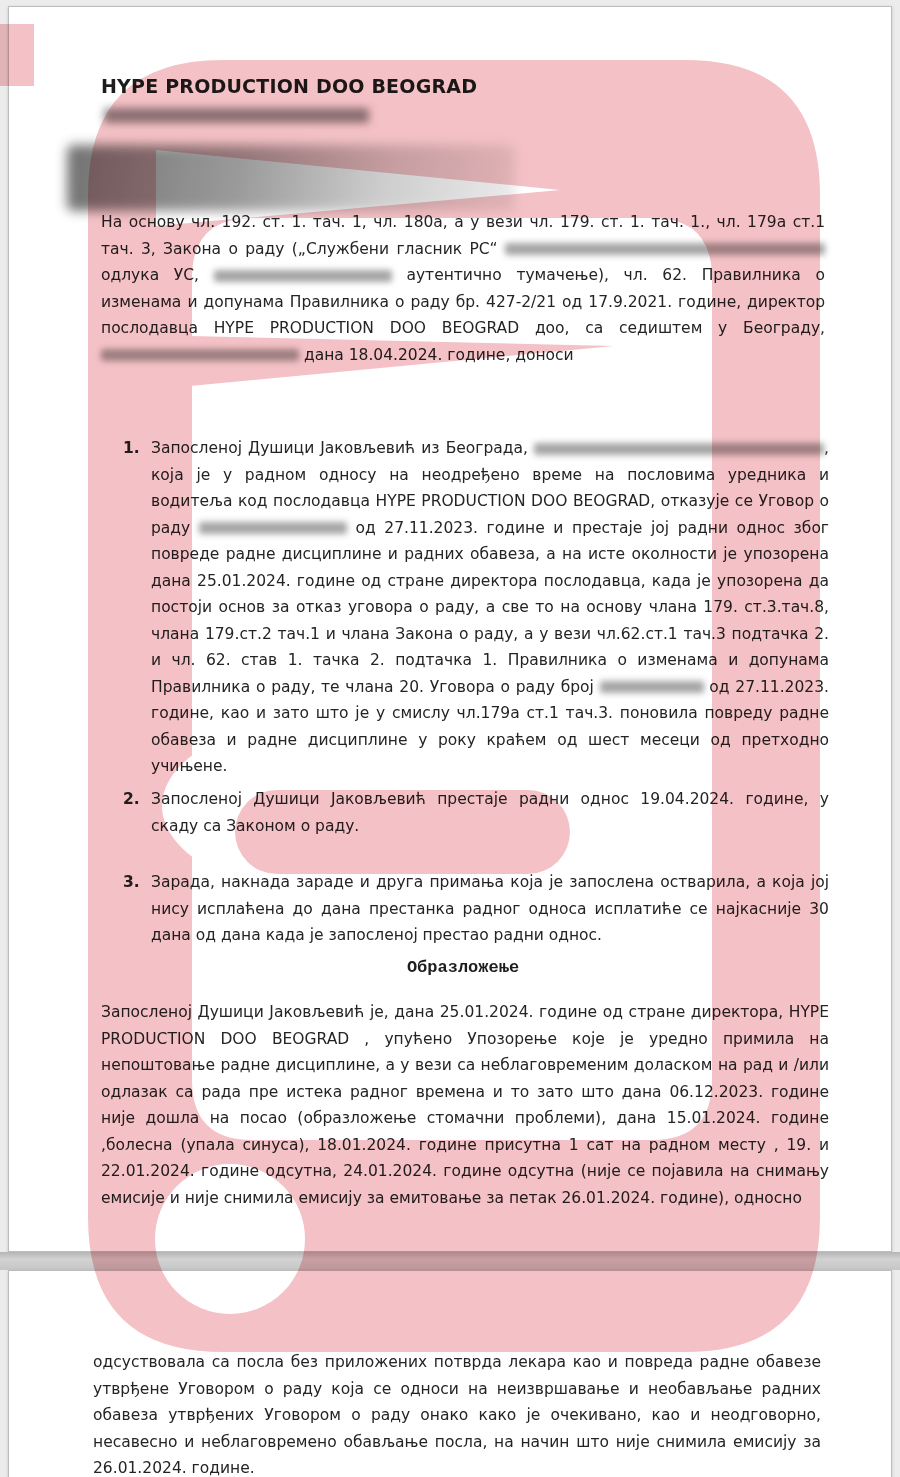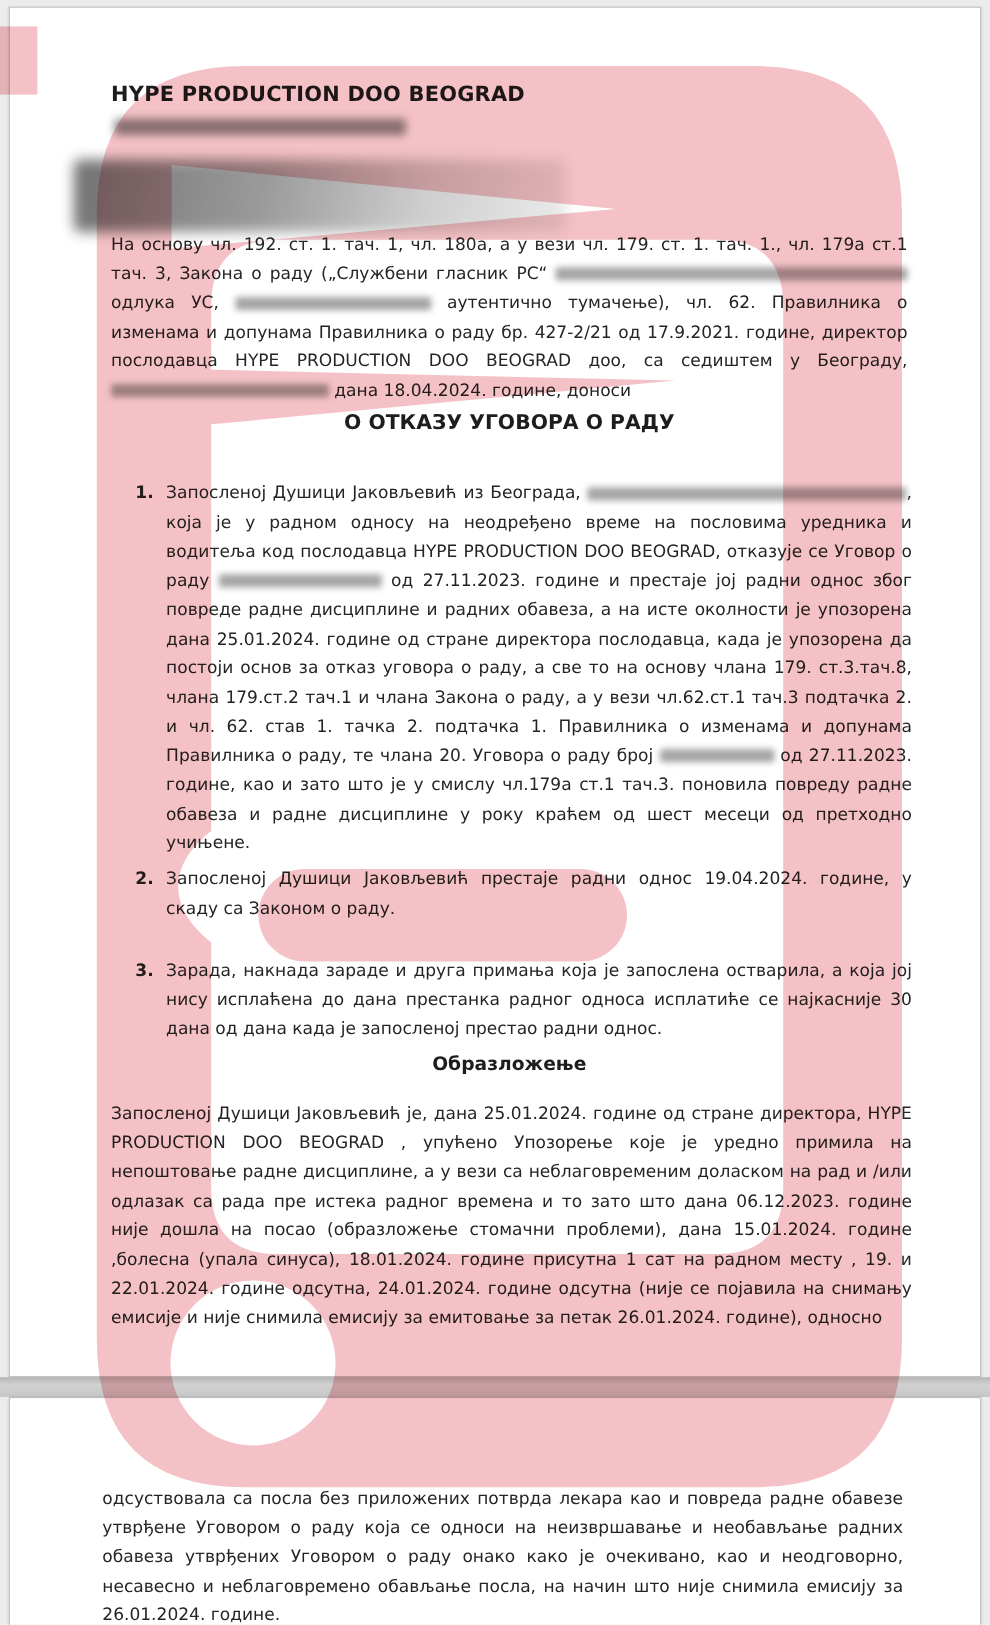--- a/index.html
+++ b/index.html
@@ -44,21 +44,21 @@
   }
   .intro{left:92px;top:202px;width:724px;}
   .doc-title{left:92px;top:364px;width:724px;text-align:center;font-weight:bold;
              font-size:18.5px;line-height:27px;color:#1d1d1d;}
   .item{left:114px;width:706px;padding-left:28px;}
   .item .num{position:absolute;left:0;top:0;font-weight:bold;}
   #item1{top:428px;}
   #item2{top:779px;}
   #item3{top:862px;}
   .obraz{left:92px;top:948px;width:724px;text-align:center;font-weight:bold;
-         font-size:17px;color:#1d1d1d;}
+         font-size:17px;color:#1d1d1d;font-family:Liberation Mono, monospace;}
   .expl{left:92px;top:992px;width:728px;}
   .p2para{left:92px;top:1348px;width:728px;}
 
   #watermark{
     position:absolute;left:0;top:0;width:900px;height:1477px;z-index:6;
     mix-blend-mode:multiply;pointer-events:none;
   }
   .wm-pink{fill:var(--watermark-pink);}
   .wm-white{fill:#ffffff;}
 </style>
@@ -68,21 +68,20 @@
 <div id="canvas">
 
   <div id="card1" class="card">
     <div class="company blk" style="position:absolute;">HYPE PRODUCTION DOO BEOGRAD</div>
     <div class="redact-line"></div>
     <div class="blob"></div>
 
     <div class="blk intro">На основу чл. 192. ст. 1. тач. 1, чл. 180а, а у вези чл. 179. ст. 1. тач. 1., чл. 179а ст.1 тач. 3, Закона о раду („Службени гласник РС“ <span class="redact" style="width: 320px;"></span> одлука УС, <span class="redact" style="width: 178px;"></span> аутентично тумачење), чл. 62. Правилника о изменама и допунама Правилника о раду бр. 427-2/21 од 17.9.2021. године, директор послодавца HYPE PRODUCTION DOO BEOGRAD доо, са седиштем у Београду, <span class="redact" style="width: 198px;"></span> дана 18.04.2024. године, доноси</div>
 
     <div class="blk doc-title">
-      <div>О ОТКАЗУ УГОВОРА  О РАДУ</div>
     </div>
 
     <div class="blk item" id="item1">
       <span class="num">1.</span>
       <span>Запосленој Душици Јаковљевић из Београда, <span class="redact" style="width: 290px;"></span>, која је у радном односу на неодређено време на пословима уредника и водитеља код послодавца HYPE PRODUCTION DOO BEOGRAD, отказује се Уговор о раду <span class="redact" style="width: 148px;"></span> од 27.11.2023. године и престаје јој радни однос због повреде радне дисциплине и радних обавеза, а на исте околности је упозорена дана 25.01.2024. године од стране директора послодавца, када је упозорена да постоји основ за отказ уговора о раду, а све то на основу члана 179. ст.3.тач.8, члана 179.ст.2 тач.1 и члана Закона о раду, а у вези чл.62.ст.1 тач.3 подтачка 2. и чл. 62. став 1. тачка 2. подтачка 1. Правилника о изменама и допунама Правилника о раду, те члана 20. Уговора о раду број <span class="redact" style="width: 104px;"></span> од 27.11.2023. године, као и зато што је у смислу чл.179а ст.1 тач.3. поновила повреду радне обавеза и радне дисциплине у року краћем од шест месеци од претходно учињене.</span>
     </div>
 
     <div class="blk item" id="item2">
       <span class="num">2.</span>
       <span>Запосленој Душици Јаковљевић престаје радни однос 19.04.2024. године, у скаду са Законом о раду.</span>

